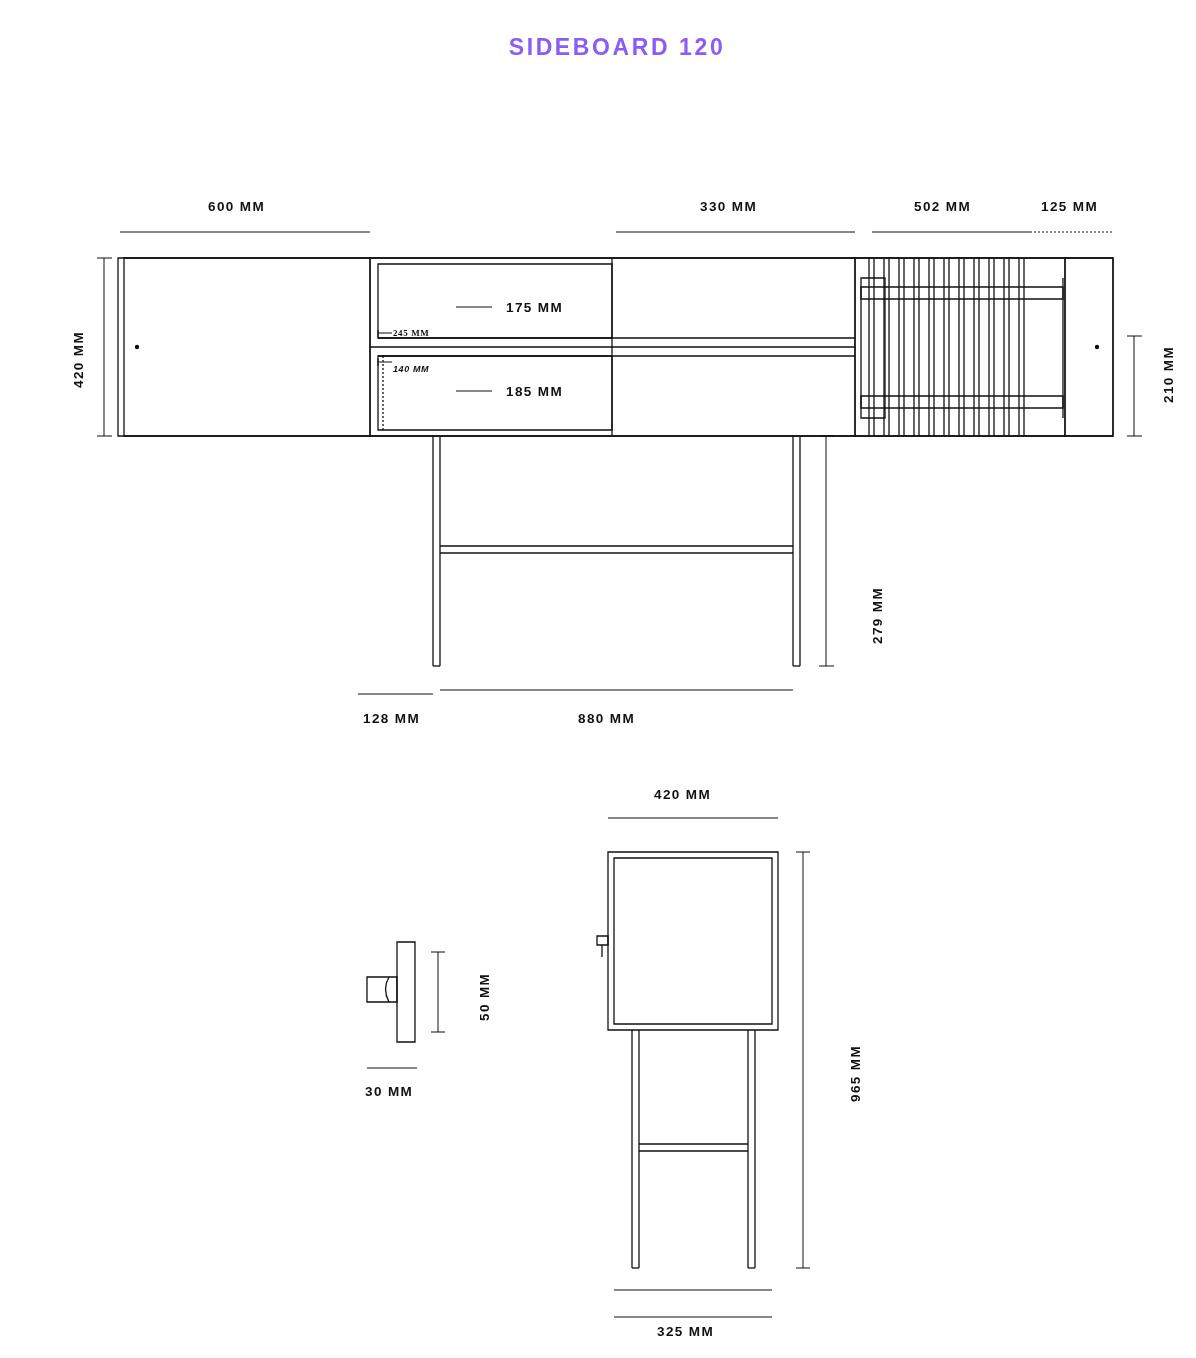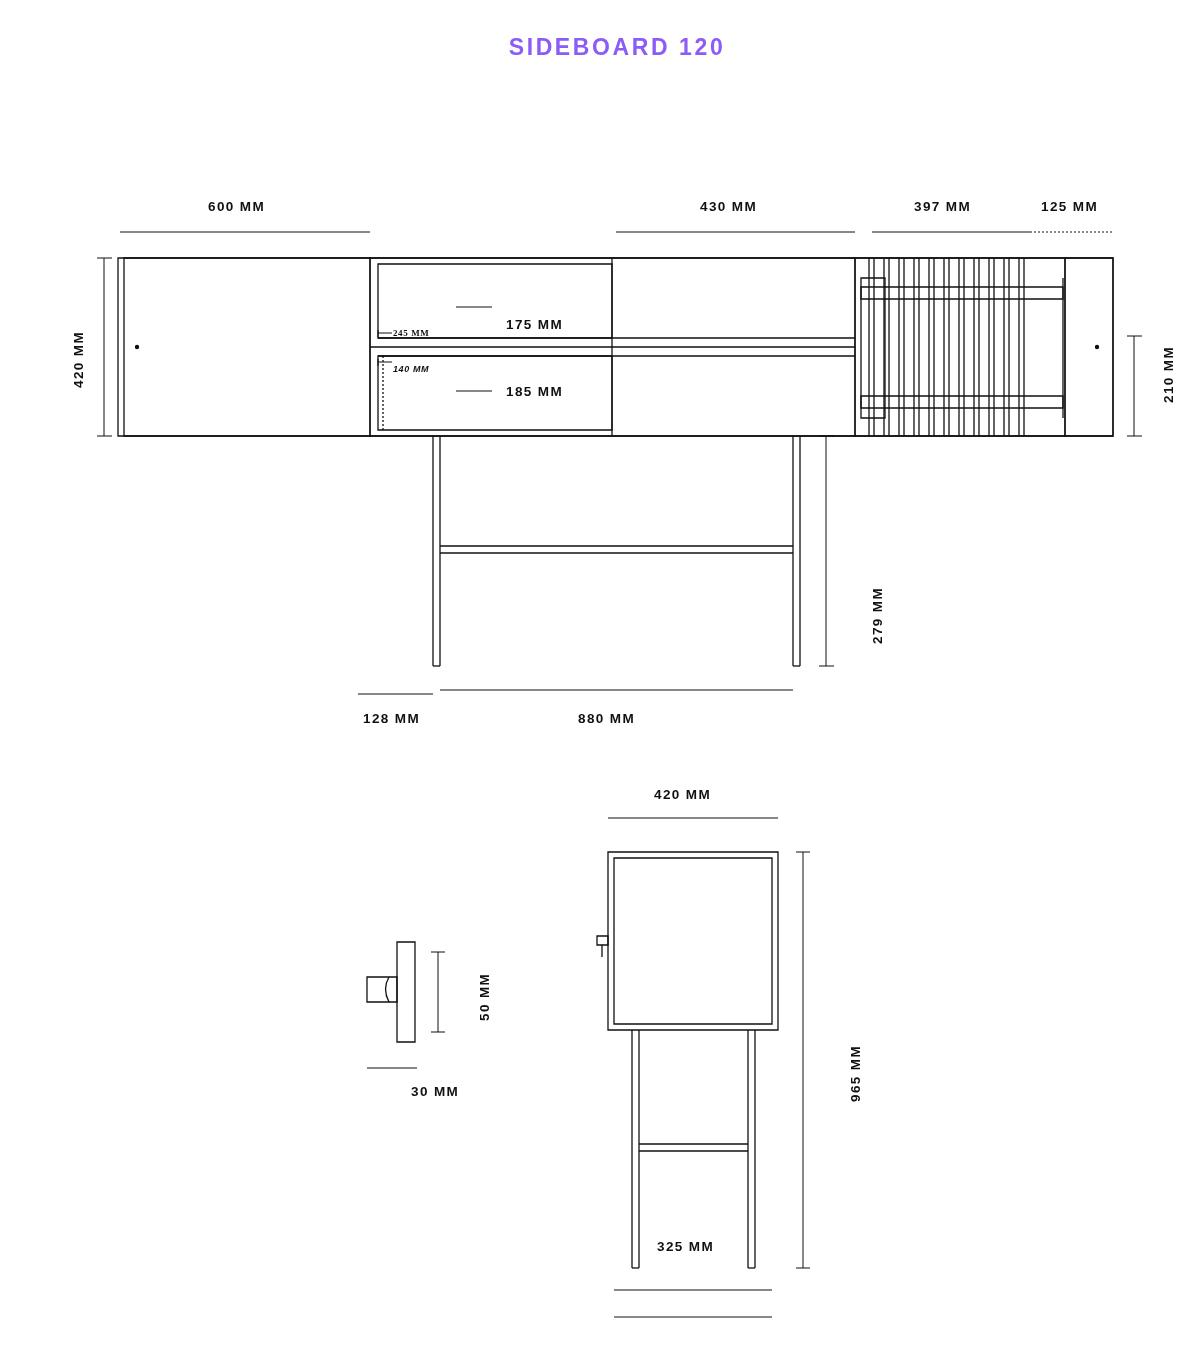--- a/index.html
+++ b/index.html
@@ -199,36 +199,36 @@
       <line x1="796" y1="852" x2="810" y2="852"></line>
       <line x1="796" y1="1268" x2="810" y2="1268"></line>
 
       <line x1="614" y1="1290" x2="772" y2="1290"></line>
       <line x1="614" y1="1317" x2="772" y2="1317"></line>
     </g>
   </g>
 </svg>
 
 <div class="dim-label" style="left:208px; top:199px;">600 MM</div>
-<div class="dim-label" style="left:700px; top:199px;">430 MM</div>
-<div class="dim-label" style="left:914px; top:199px;">397 MM</div>
+<div class="dim-label" style="left:700px; top:199px;">330 MM</div>
+<div class="dim-label" style="left:914px; top:199px;">502 MM</div>
 <div class="dim-label" style="left:1041px; top:199px;">125 MM</div>
 
 <div class="dim-label vert" style="left:71px; top:388px;">420 MM</div>
 
 <div class="dim-label vert" style="left:1161px; top:403px;">210 MM</div>
 
 <div class="dim-label vert" style="left:870px; top:644px;">279 MM</div>
 
-<div class="dim-label" style="left:506px; top:300px;margin-top:17px;">175 MM</div>
+<div class="dim-label" style="left:506px; top:300px;">175 MM</div>
 <div class="dim-label" style="left:506px; top:384px;">185 MM</div>
 <div class="dim-label small" style="left:393px; top:328px;font-family:Liberation Serif, serif;">245 MM</div>
 <div class="dim-label small" style="left:393px; top:364px;font-style:italic;">140 MM</div>
 
 <div class="dim-label" style="left:363px; top:711px;">128 MM</div>
 <div class="dim-label" style="left:578px; top:711px;">880 MM</div>
 
 <div class="dim-label" style="left:654px; top:787px;">420 MM</div>
 <div class="dim-label vert" style="left:848px; top:1102px;">965 MM</div>
-<div class="dim-label" style="left:657px; top:1239px;">325 MM</div>
+<div class="dim-label" style="left:657px; top:1324px;">325 MM</div>
 
 <div class="dim-label vert" style="left:477px; top:1021px;">50 MM</div>
-<div class="dim-label" style="left:365px; top:1084px;margin-left:46px;">30 MM</div>
+<div class="dim-label" style="left:365px; top:1084px;">30 MM</div>
 
 </body></html>

